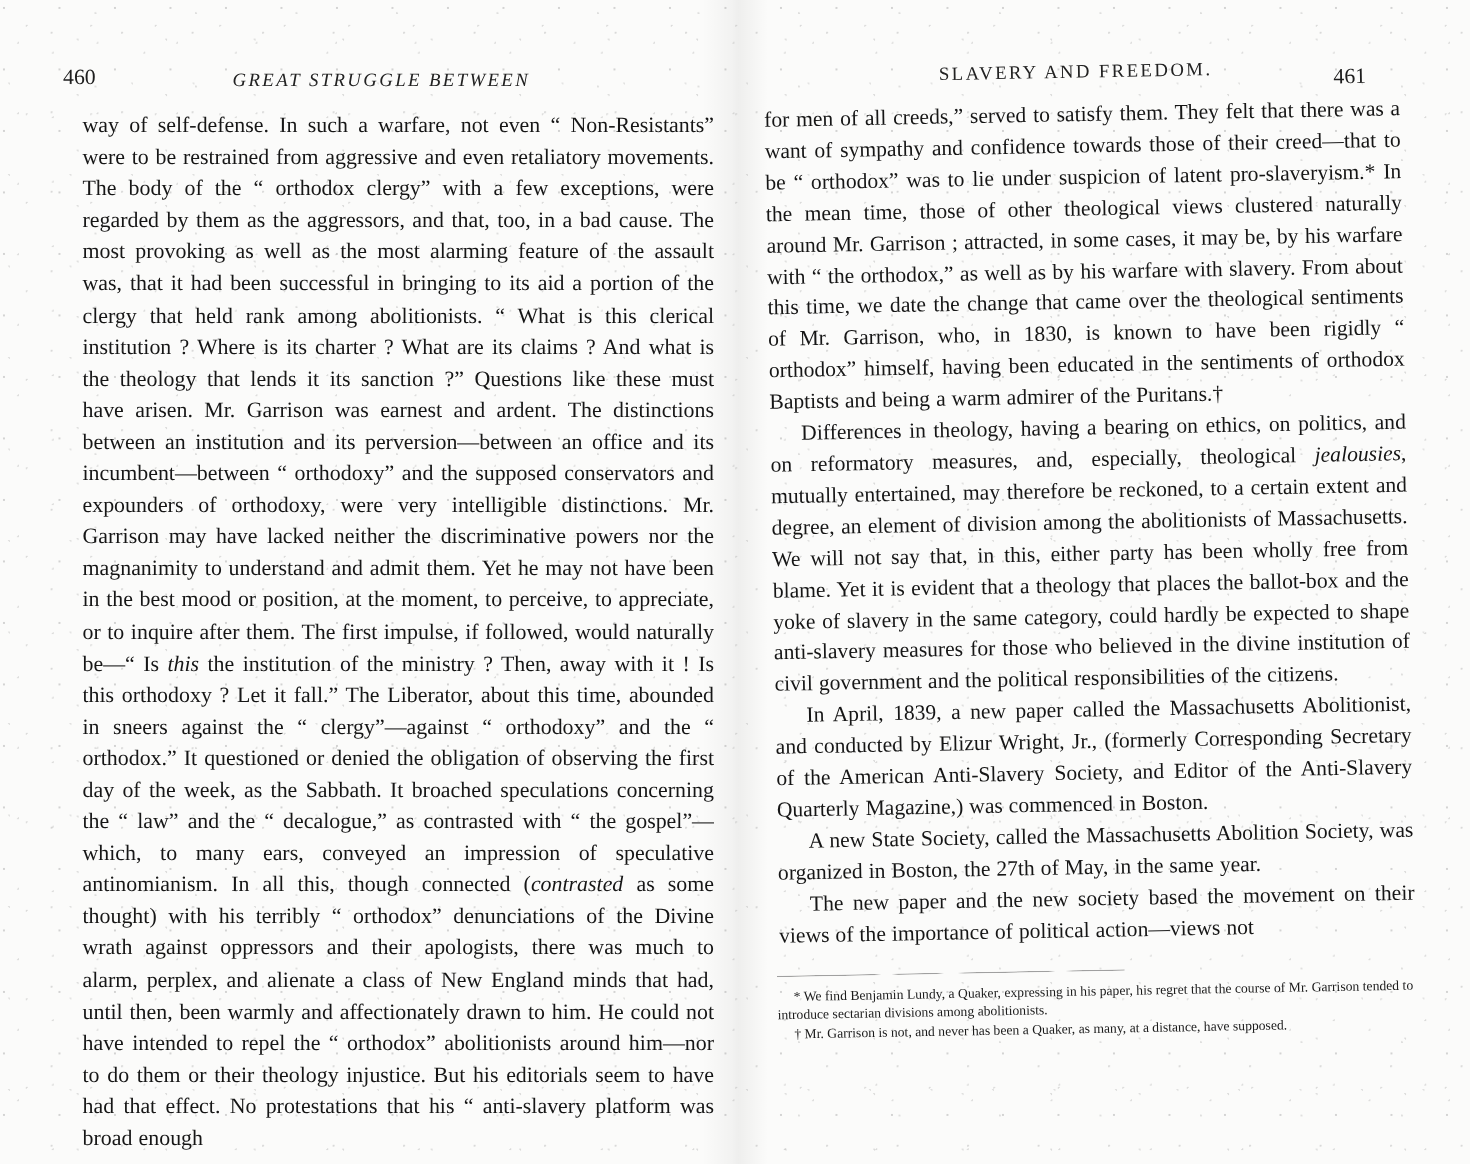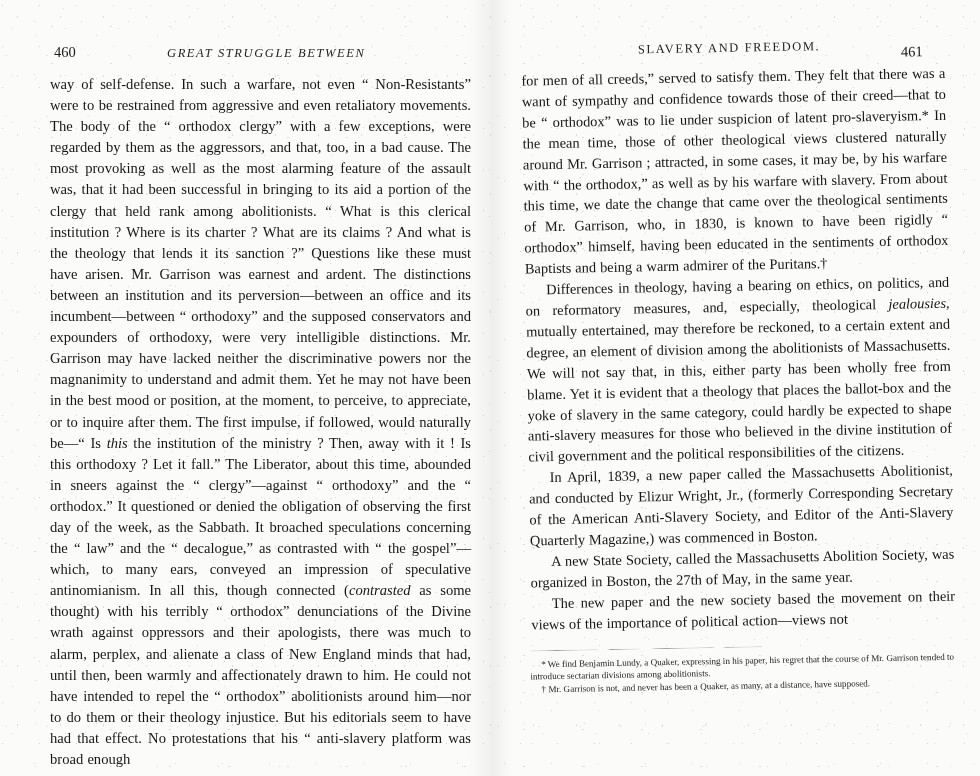--- a/index.html
+++ b/index.html
@@ -48,21 +48,20 @@
     width: 44px;
     height: 776px;
     pointer-events: none;
     background: linear-gradient(to right, rgba(0,0,0,0) 0%, rgba(0,0,0,.035) 45%, rgba(0,0,0,.05) 55%, rgba(0,0,0,0) 100%);
   }
 
   .leaf {
     position: absolute;
     top: 0;
     height: 776px;
-    margin-left: 12px;
   }
   #leaf-left  { left: 0;    width: 490px; }
   #leaf-right { left: 490px; width: 490px; }
 
   
   #leaf-right .leaf-inner {
     transform: rotate(-1.05deg);
     transform-origin: 10% 50%;
   }
 
@@ -88,21 +87,21 @@
   #folio-right { left: 398px; top: 50px; }
 
   .column {
     position: absolute;
     text-align: justify;
     text-justify: inter-word;
     hyphens: none;
   }
 
   #col-left {
-    left: 38px;
+    left: 55px;
     top: 74px;
     width: 421px;
     font-size: 14.6px;
     line-height: 21.1px;
     word-spacing: .5px;
   }
 
   #col-right {
     left: 18px;
     top: 70px;

